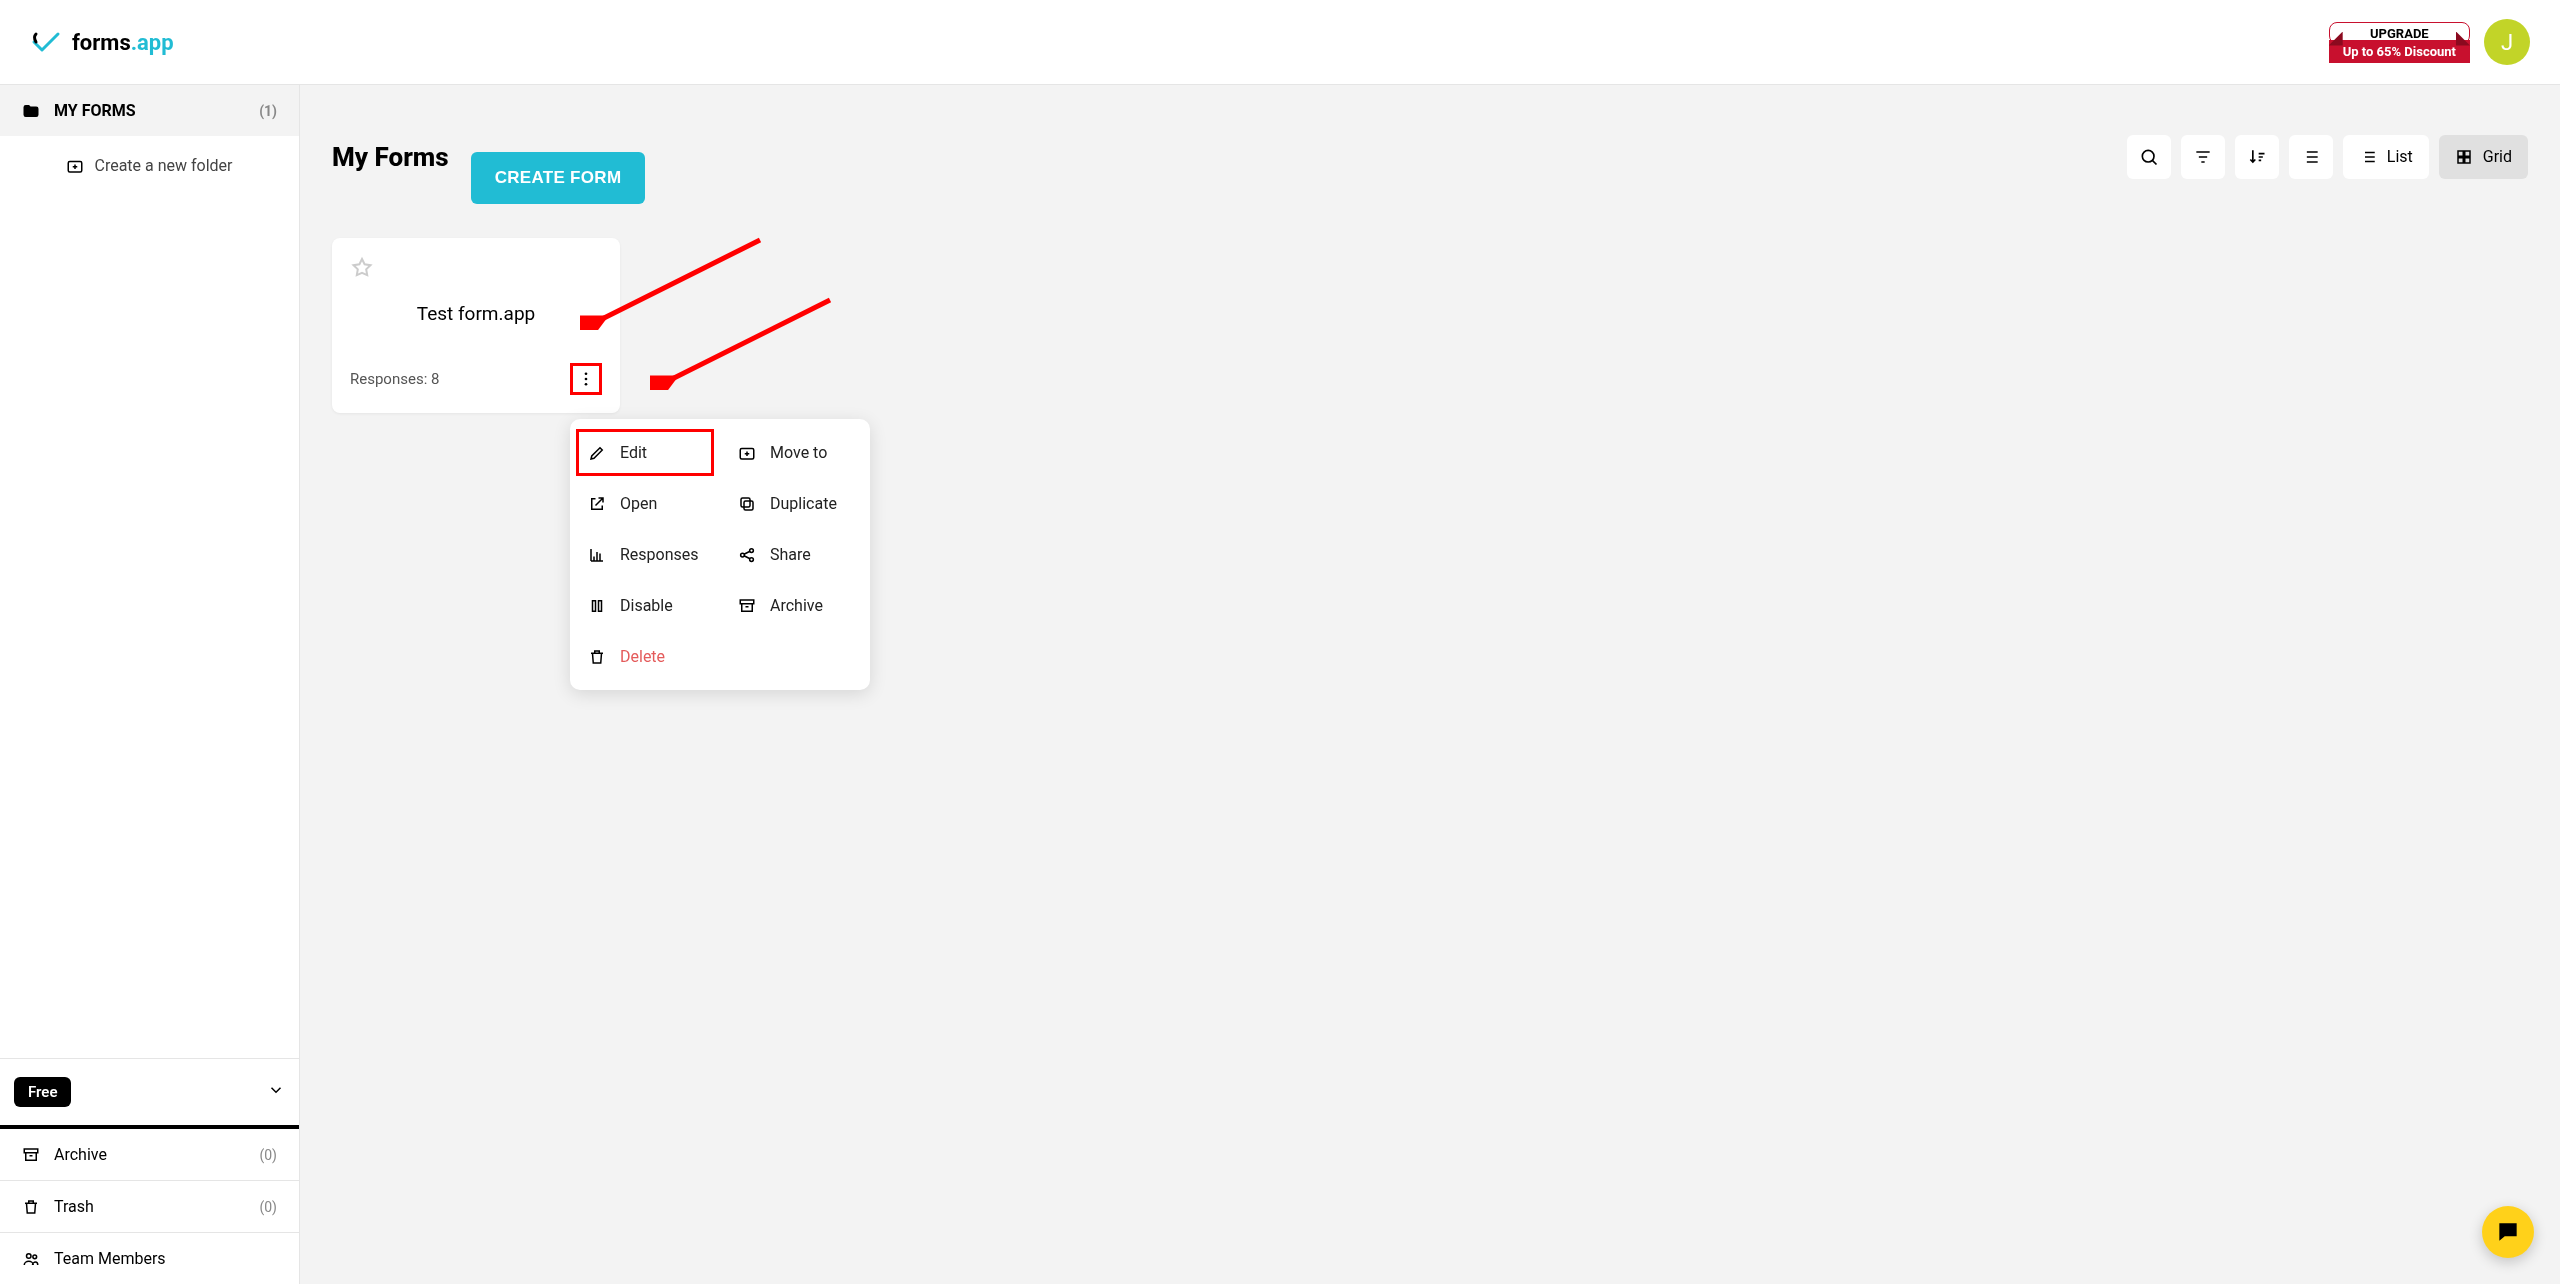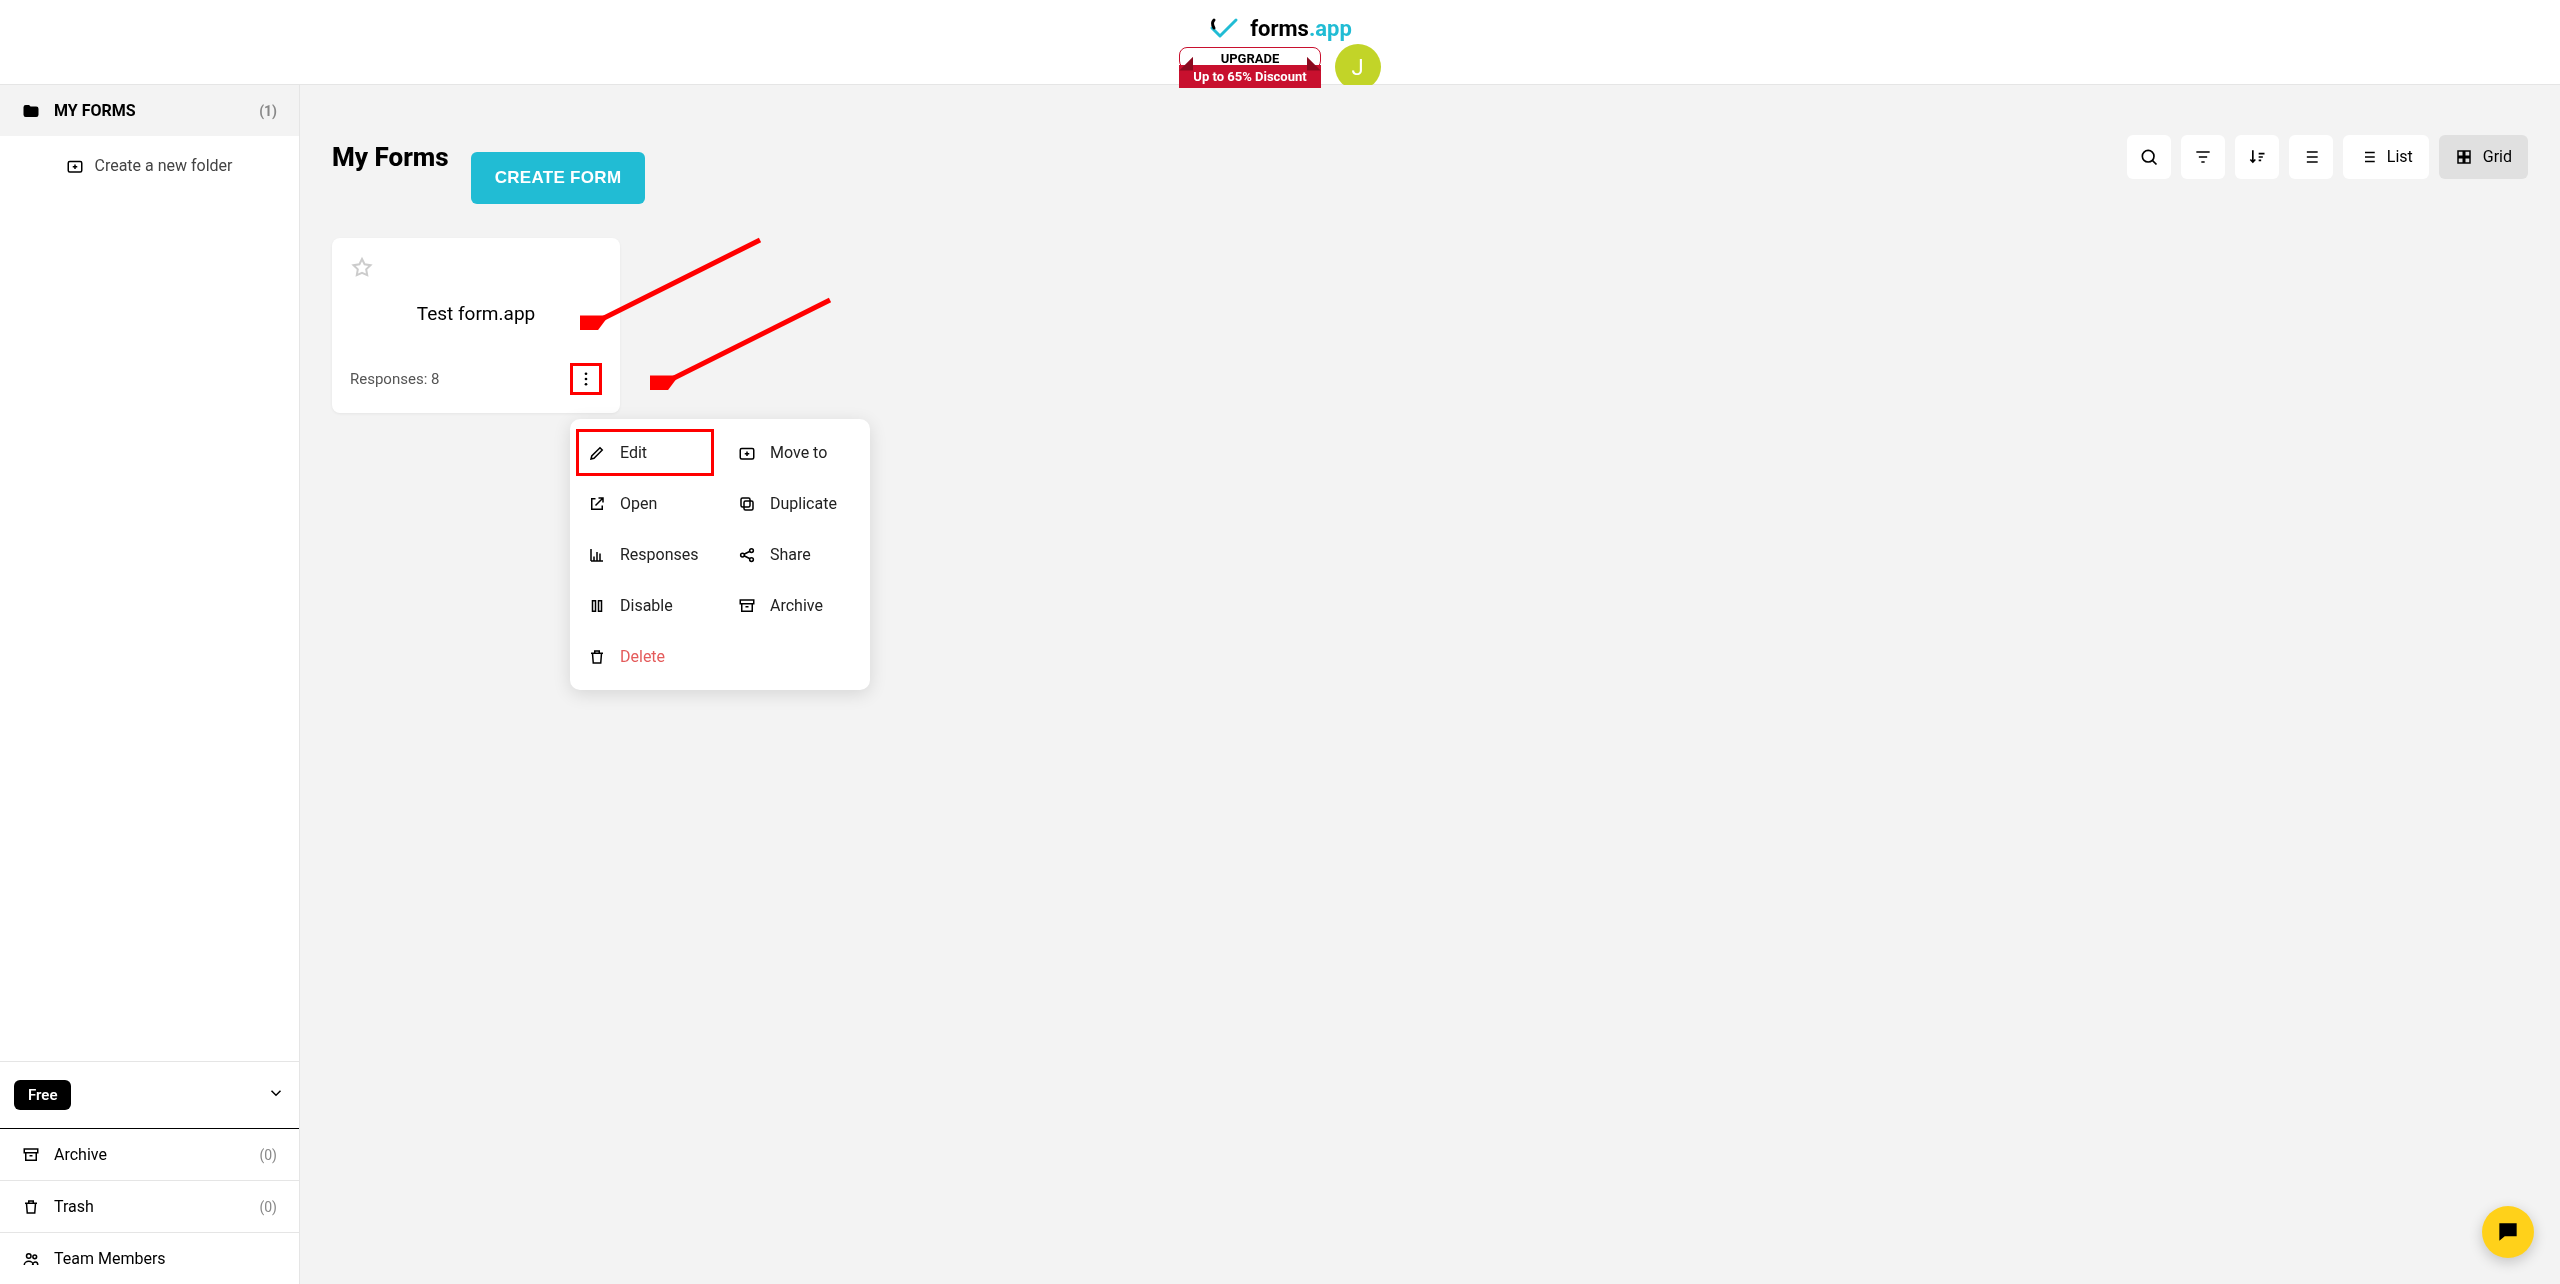--- a/index.html
+++ b/index.html
@@ -1,21 +1,21 @@
 <!DOCTYPE html>
 <html><head>
   <meta charset="utf-8">
   <style>
     * { margin: 0; padding: 0; box-sizing: border-box; }
     body { font-family: -apple-system, BlinkMacSystemFont, "Segoe UI", Roboto, sans-serif; background: #fff; color: #000; }
     
     
     .header {
       display: flex; align-items: center; justify-content: space-between;
-      padding: 12px 30px; border-bottom: 1px solid #e5e5e5; height: 85px; flex-direction: column;
+      padding: 12px 30px; border-bottom: 1px solid #e5e5e5; height: 85px;
     }
     .logo { display: flex; align-items: center; gap: 10px; }
     .logo-icon { width: 32px; height: 32px; }
     .logo-text { font-size: 22px; font-weight: 700; }
     .logo-text .dot { color: #21bcd4; }
     .header-right { display: flex; align-items: center; gap: 14px; }
     .upgrade-wrap { position: relative; }
     .upgrade-pill {
       border: 1px solid #c8102e; border-radius: 8px; padding: 3px 8px 2px;
       font-size: 13px; font-weight: 700; text-align: center; background: #fff;
@@ -49,21 +49,21 @@
     .side-item {
       display: flex; align-items: center; gap: 14px; padding: 16px 22px;
       font-size: 16px; cursor: pointer;
     }
     .side-item .count { margin-left: auto; color: #888; font-size: 14px; }
     .side-item.active { background: #f3f3f3; font-weight: 700; }
     .side-item.new-folder { justify-content: center; color: #444; gap: 10px; padding: 20px; }
     .side-spacer { flex: 1; }
     .side-bottom { border-top: 1px solid #e5e5e5; }
     .side-bottom .side-item { border-bottom: 1px solid #e5e5e5; }
-    .plan-row { display: flex; align-items: center; padding: 18px 14px; border-bottom: 1px solid #000000; gap: 20px; }
+    .plan-row { display: flex; align-items: center; padding: 18px 14px; border-bottom: 4px solid #000000; gap: 20px; }
     .plan-badge { background: #000; color: #fff; border-radius: 6px; padding: 6px 14px; font-size: 15px; font-weight: 600; }
     .plan-row .chev { margin-left: auto; color: #333; }
     
     
     .main { flex: 1; background: #f3f3f3; padding: 24px 32px; position: relative; overflow: auto; }
     .main-header { display: flex; align-items: center; gap: 22px; }
     .page-title { font-size: 26px; font-weight: 800; }
     .create-btn {
       background: #21bcd4; color: #fff; border: none; border-radius: 6px;
       padding: 16px 24px; font-size: 17px; font-weight: 800; letter-spacing: .3px; cursor: pointer; margin-top: 43px;

